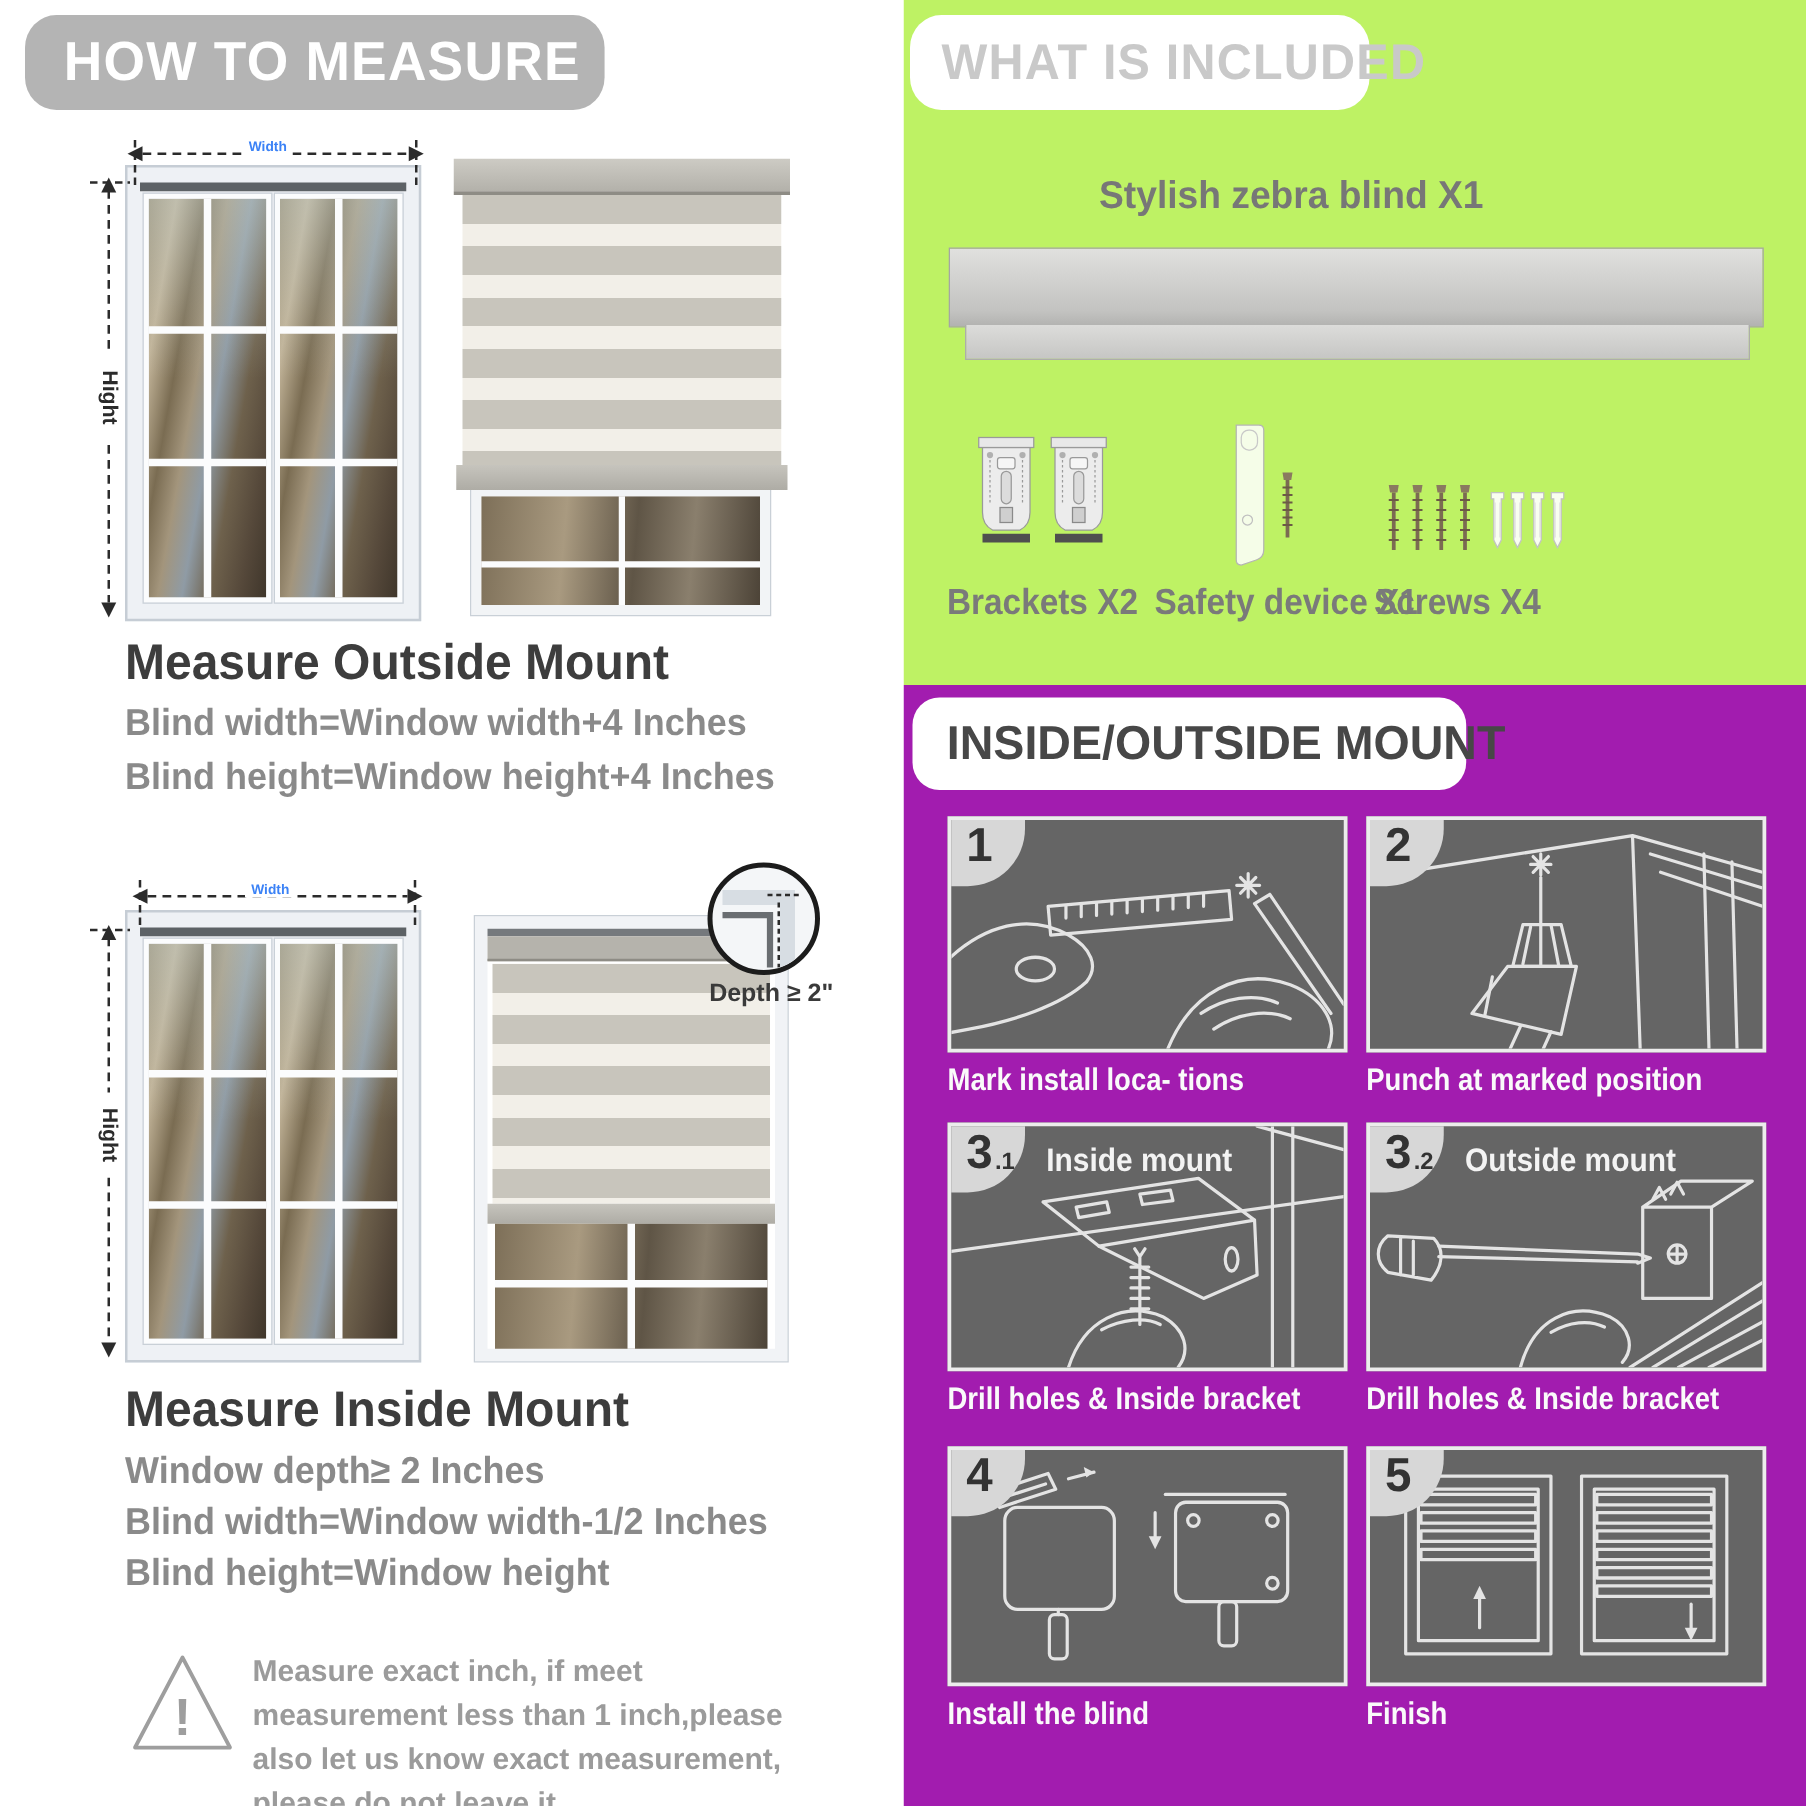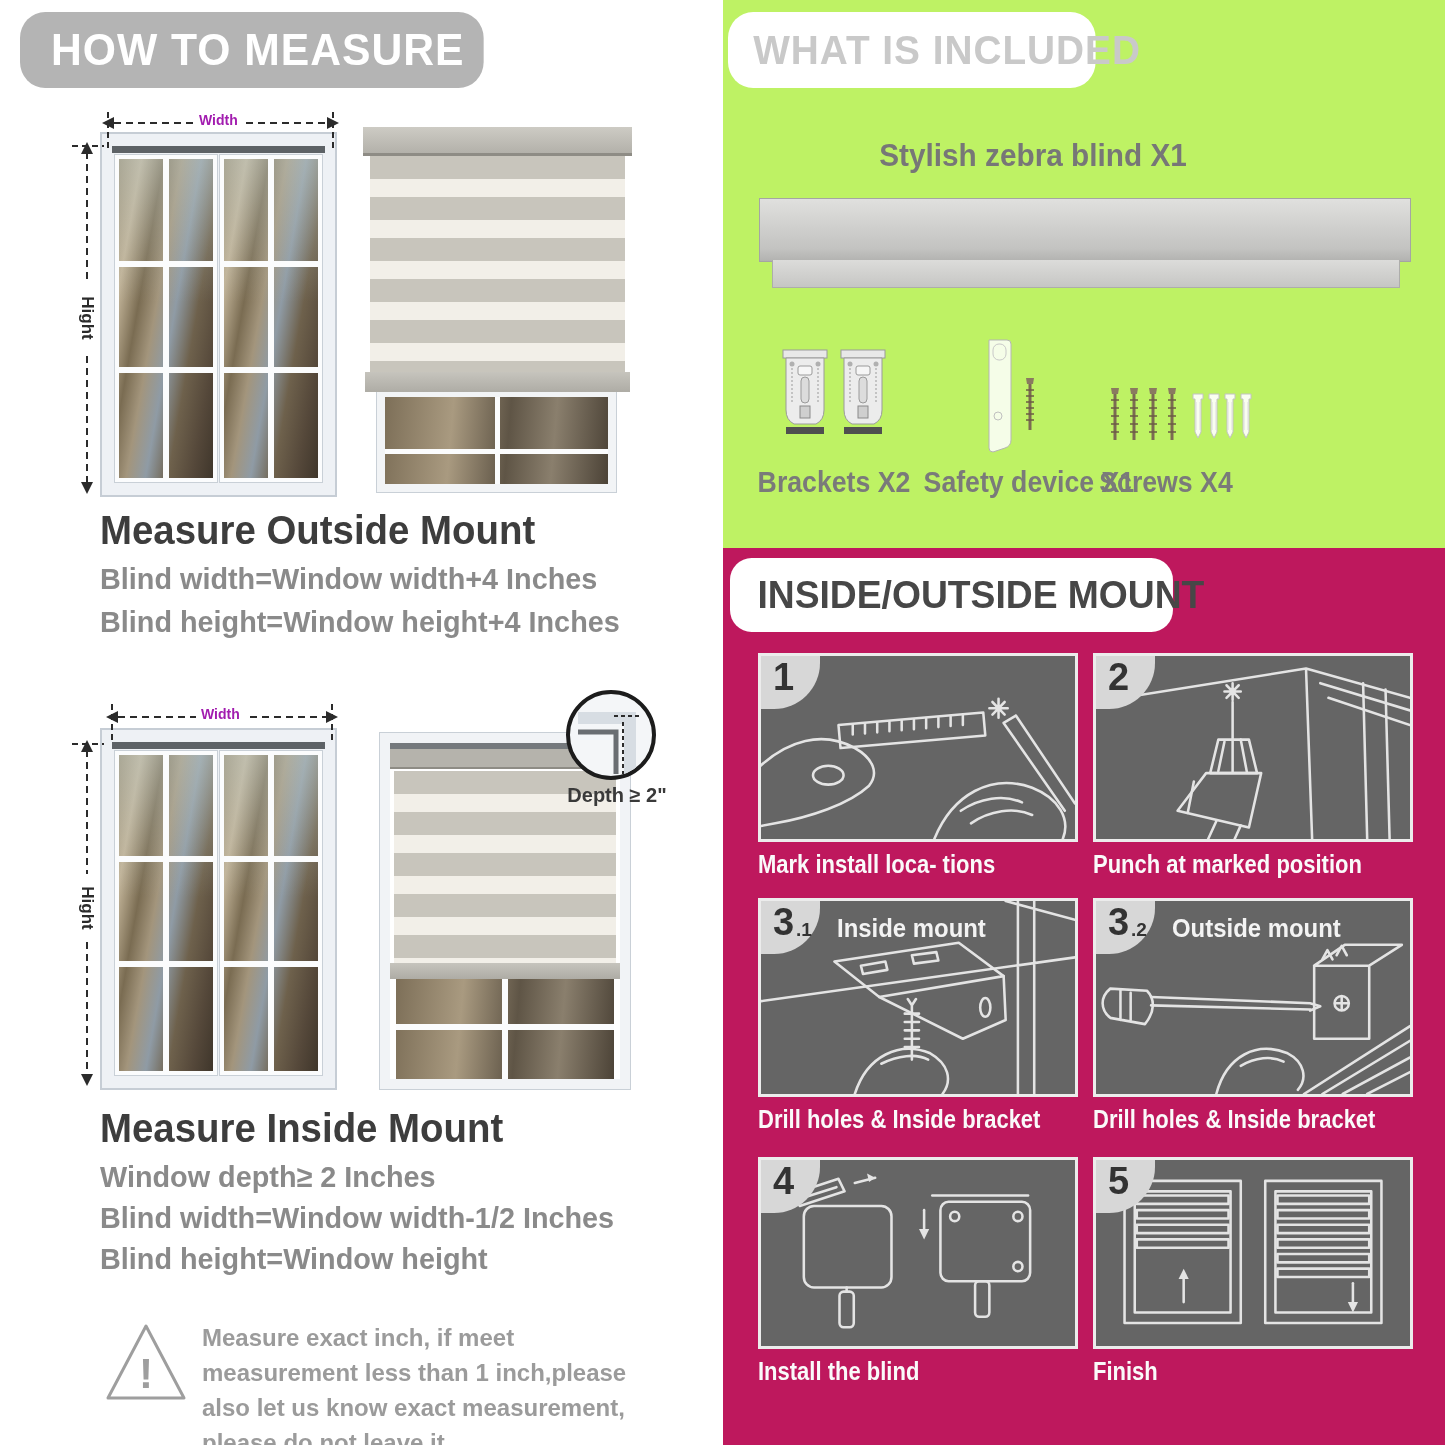--- a/index.html
+++ b/index.html
@@ -28,21 +28,21 @@
 
   .headrail{position:absolute;left:0;right:0;top:0;height:26px;
             background:linear-gradient(#cdcbc4,#b3b1aa);border-bottom:3px solid #8e8c85;}
   .stripes{background:repeating-linear-gradient(180deg,#c8c5bc 0px,#c8c5bc 23px,#f2efe8 23px,#f2efe8 41px);}
   .botrail{position:absolute;height:20px;background:linear-gradient(#c6c4bd,#aeaca5);}
   .under-win{position:absolute;border:8px solid #f2f4f6;outline:1px solid #c9d0d7;
              background:linear-gradient(95deg,#7d6f58,#a99a80 30%,#5f5546 55%,#8a7f6d 75%,#4c4337);}
   .under-win .m-v{width:5px;left:calc(50% - 2px);}
   .under-win .m-h{height:5px;top:60%;}
 
-  .wlabel{font-size:14px;font-weight:700;color:#a21caf;background:#fff;padding:0 5px;white-space:nowrap;}
+  .wlabel{font-size:11px;font-weight:700;color:#3b82f6;background:#fff;padding:0 5px;white-space:nowrap;}
   .hlabel{font-size:17px;font-weight:700;color:#2b2b2b;background:#fff;padding:0 5px;
           transform:rotate(90deg);transform-origin:center;white-space:nowrap;text-align:center;}
   .depth-label{font-size:20px;font-weight:700;color:#3a3a3a;text-align:center;white-space:nowrap;}
   .magnifier{border-radius:50%;background:#f4f6f8;border:4px solid #1c1c1c;z-index:6;overflow:hidden;}
 
   .warn-text{font-size:24px;font-weight:700;color:#9b9b9b;line-height:35px;}
 
   
   .included{left:723px;top:0;width:722px;height:548px;background:#bef264;}
   .pill-white{position:absolute;left:5px;top:12px;width:353px;height:76px;background:#fff;border-radius:26px;
@@ -50,21 +50,21 @@
               letter-spacing:1px;transform:scaleX(.97);transform-origin:left;white-space:nowrap;}
   .blind-name{position:absolute;left:120px;top:138px;width:380px;text-align:center;
               font-size:31px;font-weight:700;color:#777;white-space:nowrap;transform:scaleX(.96);}
   .bar-top{position:absolute;left:36px;top:198px;width:650px;height:62px;
            background:linear-gradient(180deg,#e0e0de,#c3c3c1 80%,#b2b2b0);border:1px solid #a5a5a3;}
   .bar-lip{position:absolute;left:49px;top:260px;width:626px;height:27px;
            background:linear-gradient(180deg,#dcdcda,#c6c6c4);border:1px solid #adadab;border-top:none;}
   .ilabel{position:absolute;top:466px;font-size:29px;font-weight:700;color:#7a7a7a;text-align:center;
           transform:scaleX(.92);transform-origin:center;white-space:nowrap;}
 
-  .mount{left:723px;top:548px;width:722px;height:897px;background:#be185d;}
+  .mount{left:723px;top:548px;width:722px;height:897px;background:#a21caf;}
   .pill-mount{position:absolute;left:7px;top:10px;width:424px;height:74px;background:#fff;border-radius:22px;
               color:#474747;font-size:38px;font-weight:800;line-height:74px;padding-left:28px;
               transform:scaleX(.98);transform-origin:left;white-space:nowrap;}
   .frame{position:absolute;width:314px;border:3px solid #ececec;background:#656565;overflow:hidden;}
   .badge{position:absolute;left:-3px;top:-3px;width:62px;height:56px;background:#d7d7d7;border-radius:0 0 46px 0;}
   .badge .n{position:absolute;left:15px;top:3px;font-size:38px;font-weight:800;color:#333;}
   .badge .s{position:absolute;left:38px;top:21px;font-size:19px;font-weight:800;color:#333;}
   .ptitle{position:absolute;left:76px;top:12px;font-size:26px;font-weight:700;color:#f3f3f3;white-space:nowrap;
           transform:scaleX(.92);transform-origin:left;}
   .cap{position:absolute;font-size:25px;font-weight:700;color:#fafafa;white-space:nowrap;

